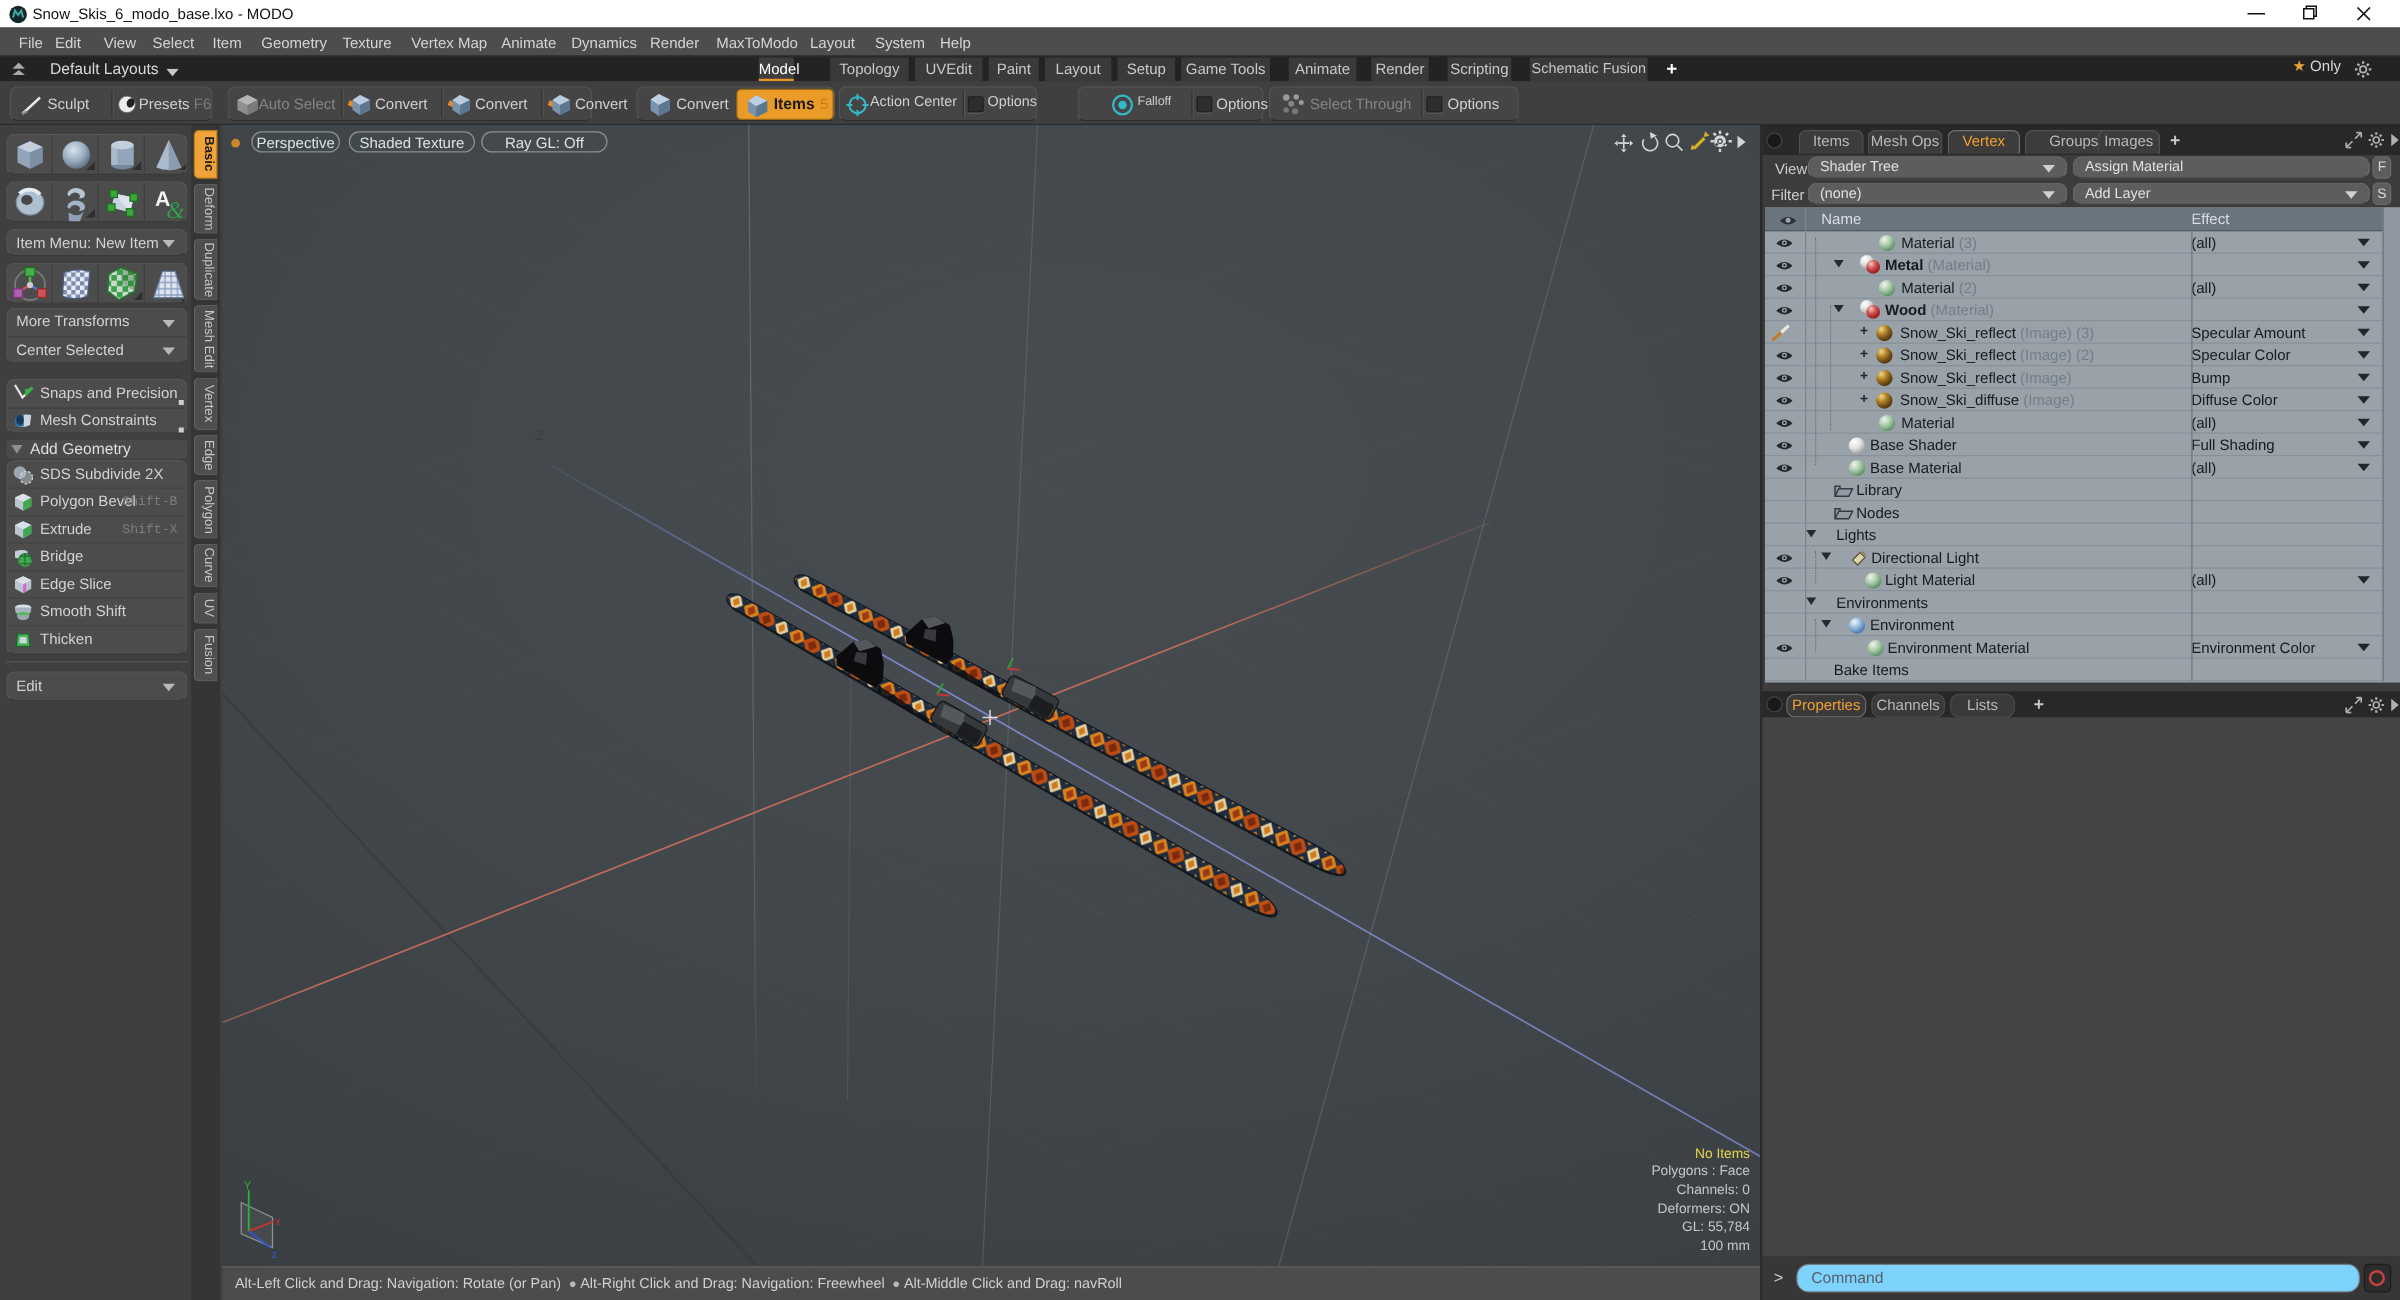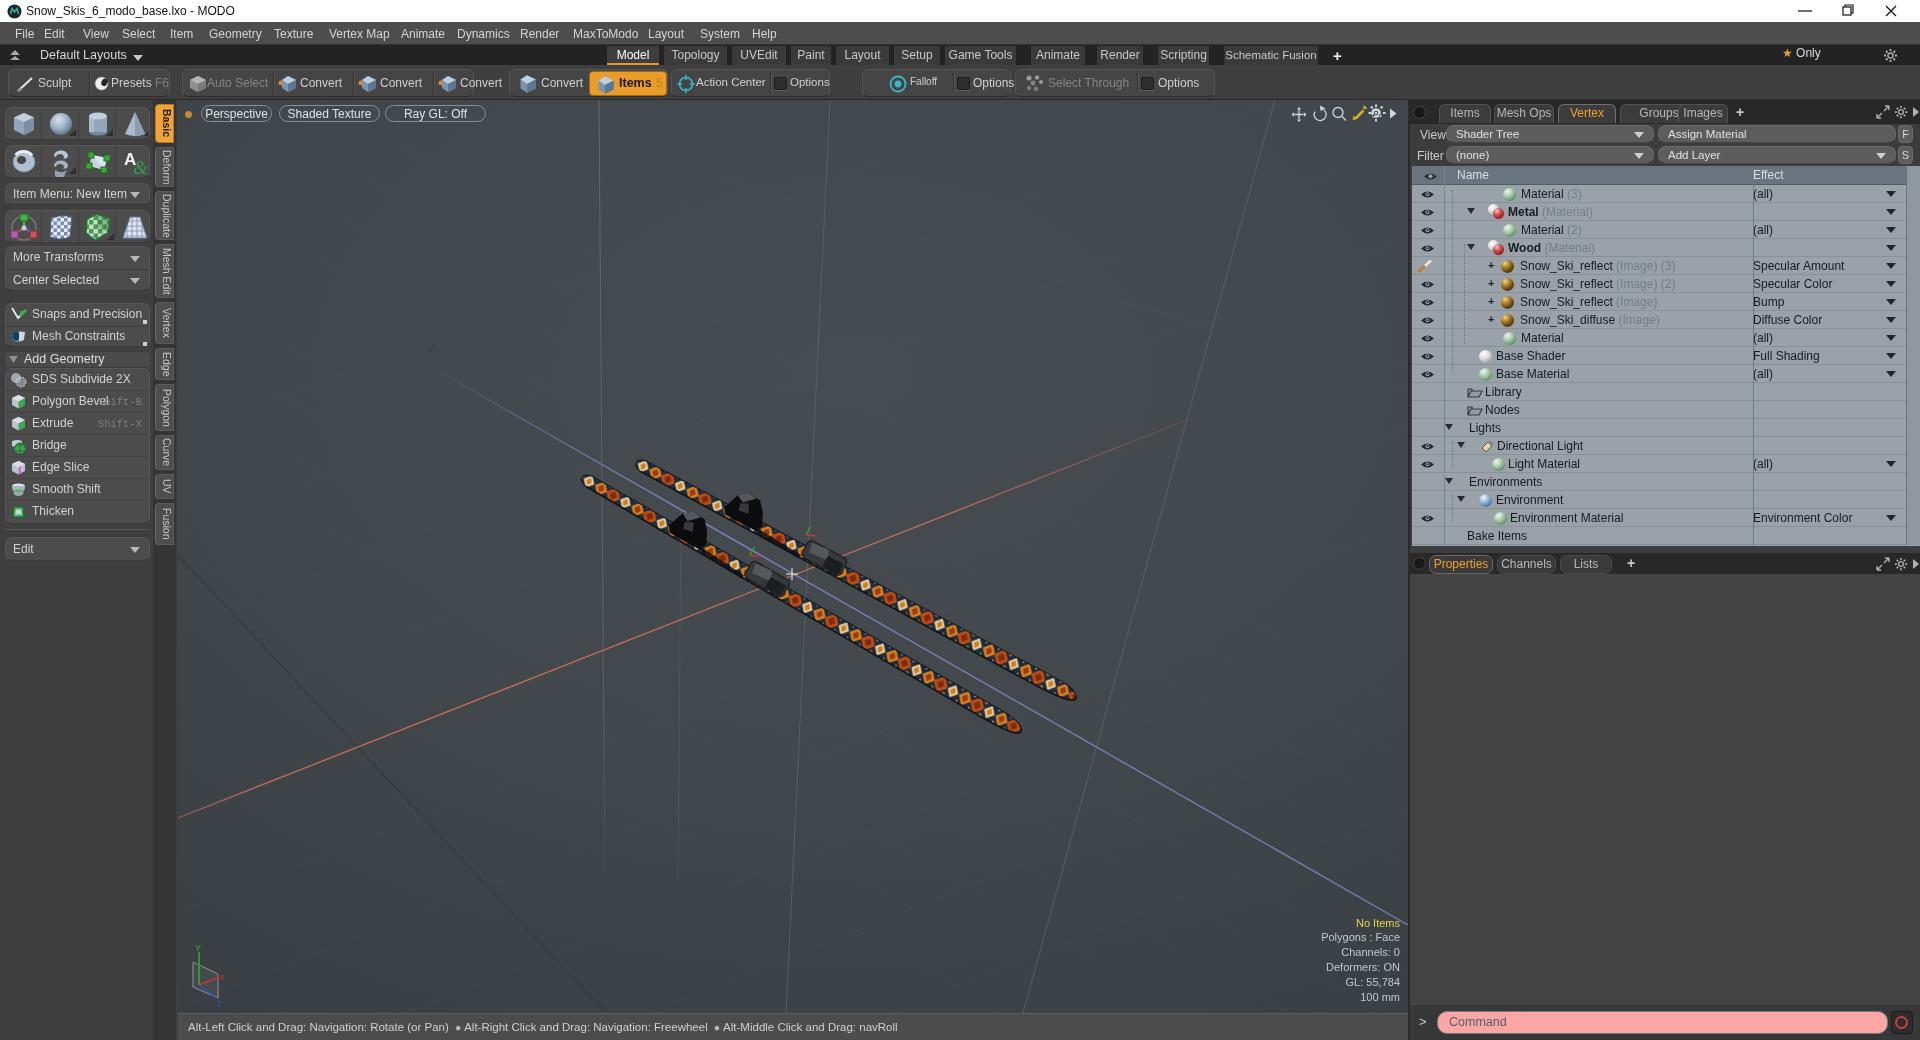--- a/index.html
+++ b/index.html
@@ -76,21 +76,21 @@
 .ball.r { background:radial-gradient(circle at 35% 28%, #f4cccc 0%, #d86060 30%, #b02828 60%, #701414 100%); }
 .ball.gold { background:radial-gradient(circle at 32% 25%, #f0d890 0%, #b8872c 30%, #6a4a14 60%, #2e2008 100%); }
 .ball.w { background:radial-gradient(circle at 35% 28%, #ffffff 0%, #e0e0e0 40%, #a8a8a8 75%, #787878 100%); }
 .ball.b { background:radial-gradient(circle at 35% 28%, #f0f8ff 0%, #90b4d8 40%, #4878a8 75%, #2a5480 100%); }
 .plus { position:absolute; top:2px; color:#20262c; font-size:11px; font-weight:bold; }
 
 
 #proptabs { position:absolute; left:1410px; top:553px; width:510px; height:21px; background:#282828; }
 #propbody { position:absolute; left:1410px; top:574px; width:510px; height:431px; background:#444444; }
 #cmdbar { position:absolute; left:1410px; top:1005px; width:510px; height:35px; background:#373737; }
-#cmdinput { position:absolute; left:27px; top:6px; width:451px; height:23px; background:#fca5a5; border:1px solid #6e7880; border-radius:10px; color:#566068; font-size:12.5px; line-height:21px; padding-left:11px; }
+#cmdinput { position:absolute; left:27px; top:6px; width:451px; height:23px; background:#7dd3fc; border:1px solid #6e7880; border-radius:10px; color:#566068; font-size:12.5px; line-height:21px; padding-left:11px; }
 </style>
 </head>
 <body>
 <div id="app">
 
 <div id="titlebar">
   <svg class="abs" style="left:7px;top:4px" width="15" height="15" viewBox="0 0 15 15">
         <circle cx="7.5" cy="7.5" r="7" fill="#16272b"></circle>
         <path d="M3.5 10 L5 4.5 L7.5 8 L10 4.5 L11.5 10" stroke="#3fa8a0" stroke-width="1.6" fill="none"></path>
       </svg>
@@ -122,33 +122,33 @@
 </div>
 
 <div id="layoutrow">
   <svg class="abs" style="left:8px;top:4px" width="14" height="13" viewBox="0 0 14 13">
         <path d="M2 6 L7 1 L12 6 Z M2 11 L7 7 L12 11 Z" fill="#a8a8a8"></path>
       </svg>
   <span class="dl">Default Layouts</span>
   <svg class="abs" style="left:133px;top:10px" width="10" height="7">
         <path d="M0 0 L10 0 L5 6 Z" fill="#c8c8c8"></path>
       </svg>
-  <div class="ltab sel" style="left:607px;width:52px">Model</div>
+  <div class="ltab sel" style="left:607px;width:28px">Model</div>
   <div class="ltab" style="left:664px;width:63px">Topology</div>
   <div class="ltab" style="left:732px;width:54px">UVEdit</div>
   <div class="ltab" style="left:791px;width:40px">Paint</div>
   <div class="ltab" style="left:836px;width:53px">Layout</div>
   <div class="ltab" style="left:894px;width:46px">Setup</div>
   <div class="ltab" style="left:945px;width:71px">Game Tools</div>
   <div class="ltab" style="left:1031px;width:54px">Animate</div>
   <div class="ltab" style="left:1097px;width:46px">Render</div>
   <div class="ltab" style="left:1158px;width:51px">Scripting</div>
   <div class="ltab" style="left:1224px;width:94px;font-size:11.5px">Schematic Fusion</div>
   <div class="abs" style="left:1333px;top:2px;color:#fff;font-size:15px;font-weight:bold">+</div>
-  <div class="abs" style="left:1782px;top:1px;width:58px;height:33px;border-bottom:2px solid #be185d;color:#d8d8d8;font-size:12px">
+  <div class="abs" style="left:1834px;top:1px;width:58px;height:33px;border-bottom:2px solid #be185d;color:#d8d8d8;font-size:12px">
     <span style="color:#e8a23a;font-size:12px">★</span>&nbsp;Only</div>
   <svg class="abs" style="left:1883px;top:3px" width="15" height="15" viewBox="0 0 16 16">
         <path fill="#b0b0b0" d="M8 4.5 a3.5 3.5 0 1 0 0 7 a3.5 3.5 0 1 0 0 -7 M8 6 a2 2 0 1 1 0 4 a2 2 0 1 1 0 -4 M7 1h2v2.2h-2z M7 12.8h2V15h-2z M1 7h2.2v2H1z M12.8 7H15v2h-2.2z M2.5 3.9l1.4-1.4 1.6 1.6-1.4 1.4z M10.5 11.9l1.4-1.4 1.6 1.6-1.4 1.4z M12.1 2.5l1.4 1.4-1.6 1.6-1.4-1.4z M4.1 10.5l1.4 1.4-1.6 1.6-1.4-1.4z"></path>
       </svg>
 </div>
 
 <div id="toolbar">
   <div class="tgroup" style="left:8px;width:162px">
     <svg class="abs" style="left:7px;top:5px" width="20" height="18" viewBox="0 0 20 18">
           <path d="M2 16 L16 3" stroke="#e8e8e8" stroke-width="2"></path>

